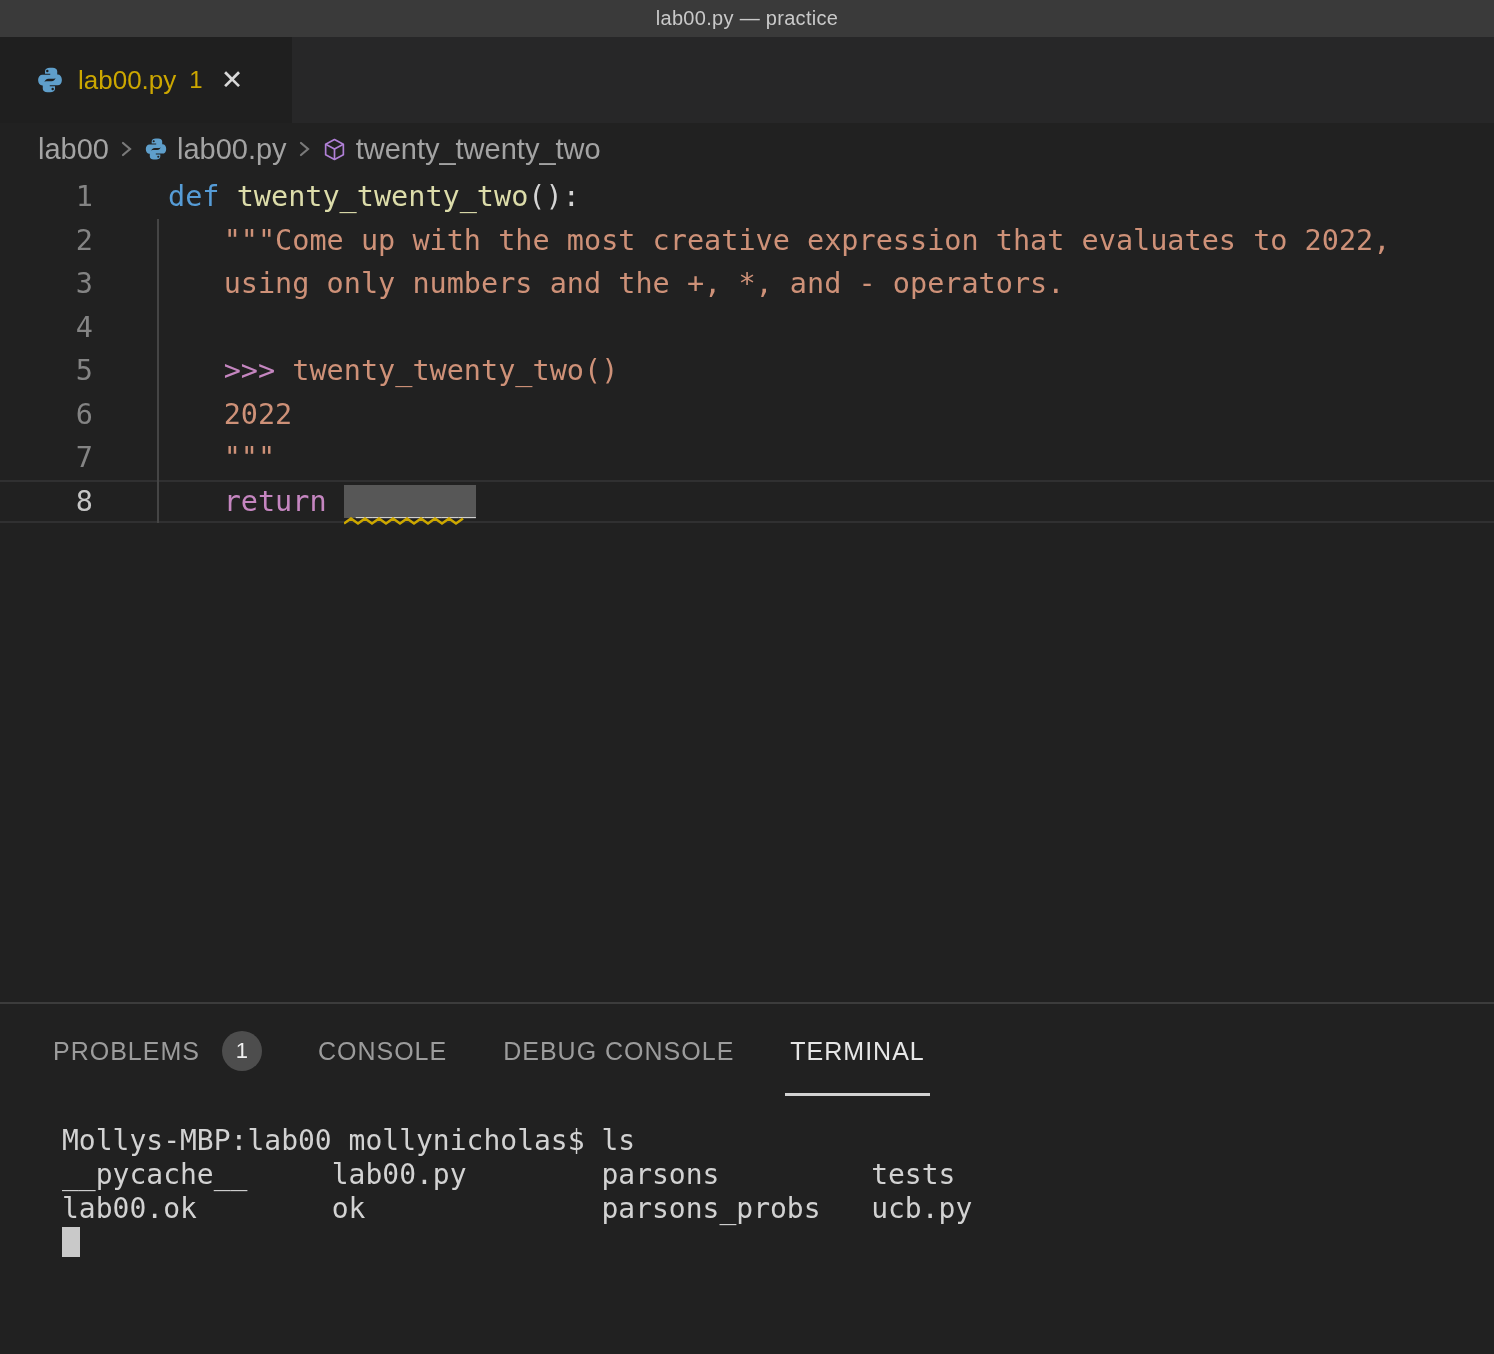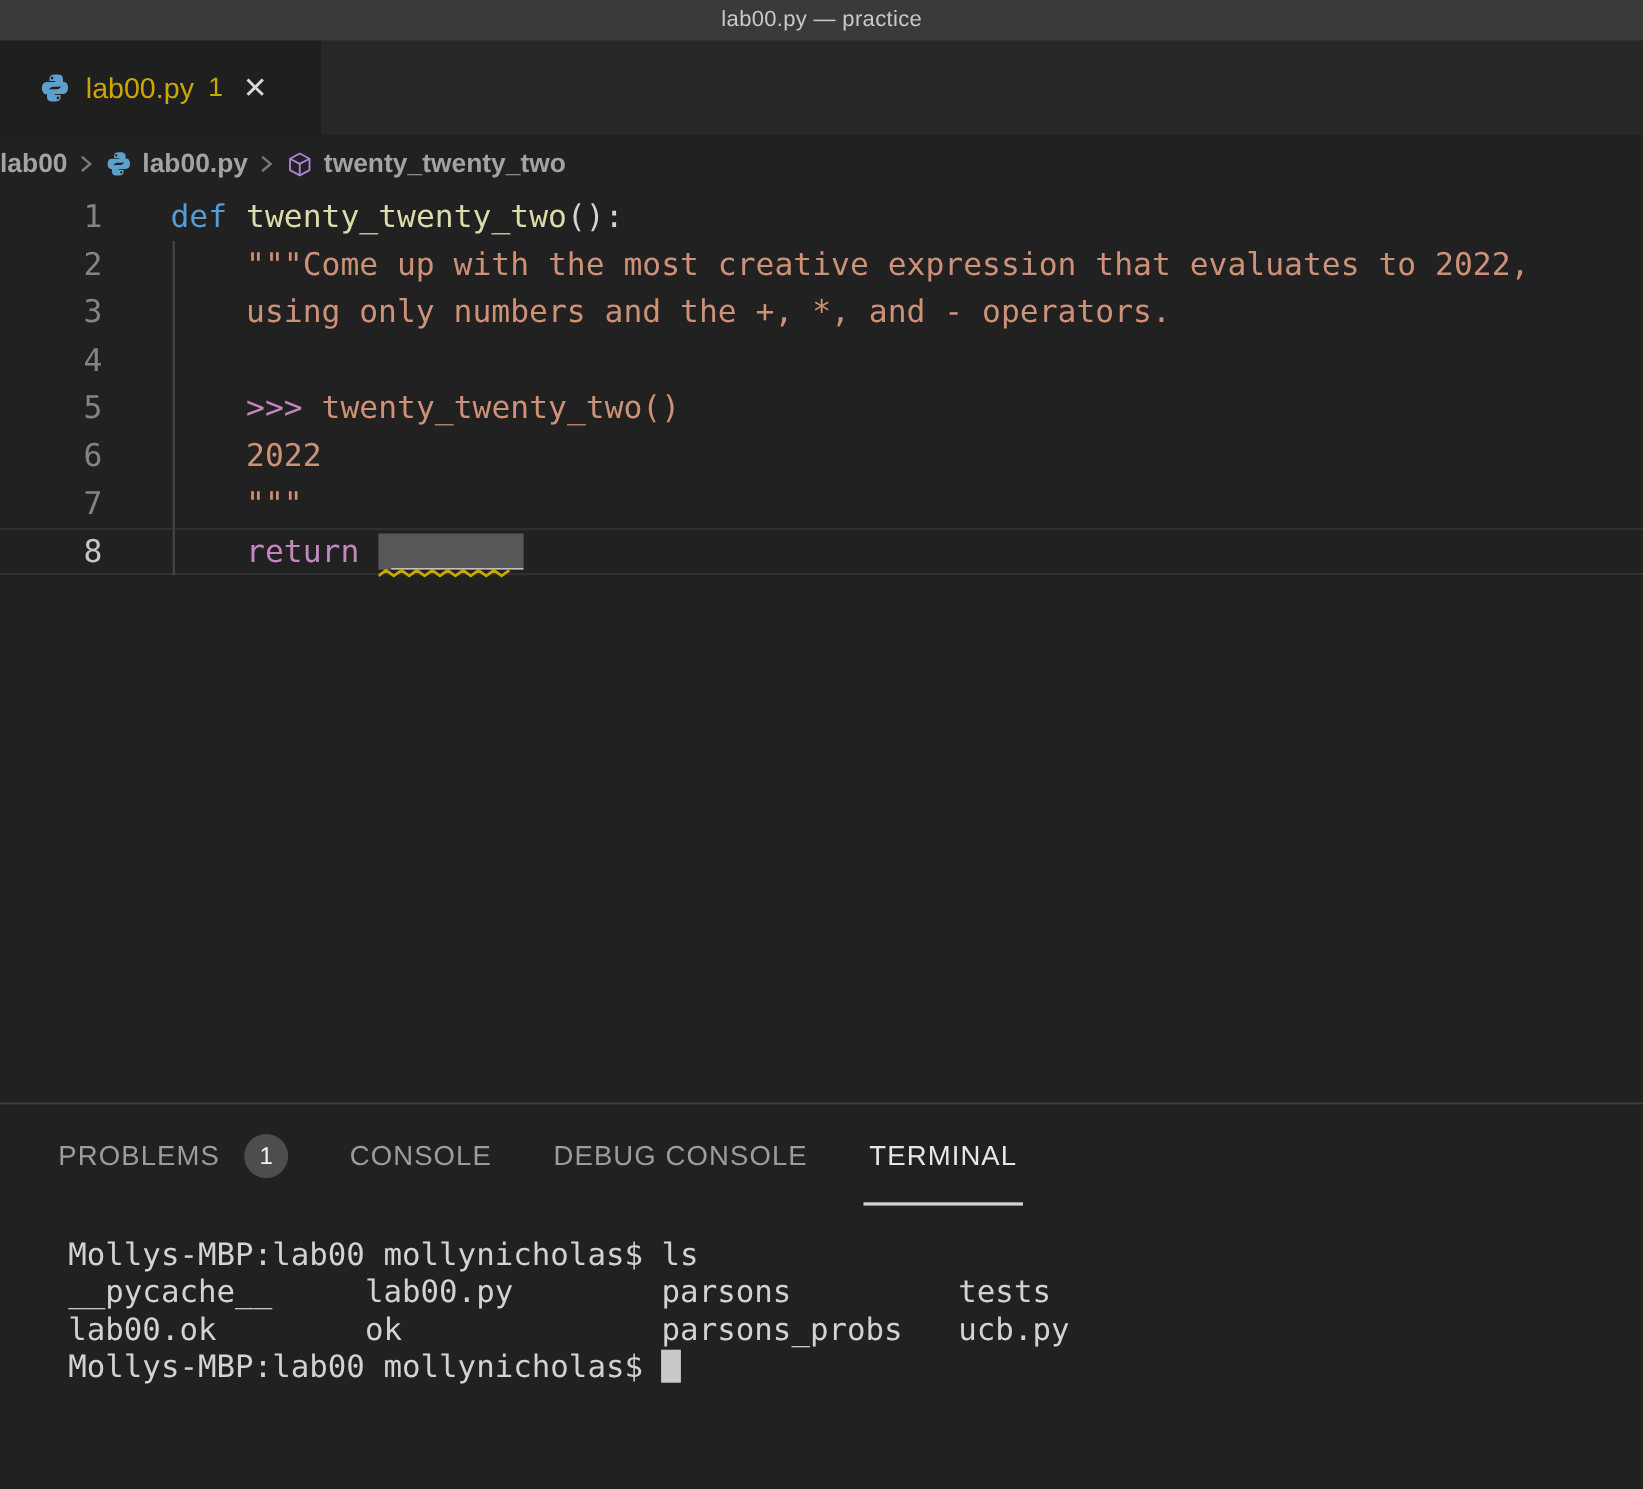--- a/index.html
+++ b/index.html
@@ -20,33 +20,33 @@
   .title-text{font-size:20px;color:var(--titlebar_fg);letter-spacing:.3px;}
 
   .tabbar{height:86px;flex:none;background:var(--tabbar_bg);display:flex;}
   .tab{width:292px;height:100%;background:var(--tab_active_bg);display:flex;align-items:center;padding-left:36px;cursor:pointer;}
   .tab-icon{width:28px;height:28px;flex:none;}
   .tab-icon svg{display:block;}
   .tab-label{margin-left:14px;font-size:26px;color:var(--gold);}
   .tab-badge{margin-left:13px;font-size:24px;color:var(--gold);}
   .tab-close{margin-left:18px;font-size:27px;color:var(--close_fg);cursor:pointer;line-height:1;}
 
-  .breadcrumb{height:52px;flex:none;background:var(--editor_bg);display:flex;align-items:center;font-size:24px;color:var(--breadcrumb_fg);font-weight:bold;}
+  .breadcrumb{height:52px;flex:none;background:var(--editor_bg);display:flex;align-items:center;padding-left:38px;font-size:29px;color:var(--breadcrumb_fg);}
   .crumb{display:flex;align-items:center;gap:9px;cursor:pointer;}
   .crumb-sep{display:flex;align-items:center;margin:0 10px;}
   .crumb-icon{display:flex;align-items:center;}
 
   .editor{position:relative;flex:1;background:var(--editor_bg);font-family:"DejaVu Sans Mono",monospace;font-size:28.5px;cursor:text;}
   .indent-guide{position:absolute;left:157px;top:43.5px;width:2px;height:304.5px;background:var(--guide);}
   .code-line{height:43.5px;display:flex;align-items:center;}
   .code-line.current{box-shadow:inset 0 2px 0 var(--currentline_border), inset 0 -2px 0 var(--currentline_border);}
   .line-num{width:93px;flex:none;text-align:right;color:var(--linenum);}
   .code-line.current .line-num{color:var(--linenum_active);}
   .line-content{margin-left:62px;white-space:pre;}
-  .tok-kw{color:var(--kw_blue);}
+  .tok-kw{color:var(--kw_blue);margin-left:13px;}
   .tok-fn{color:var(--fn_yellow);}
   .tok-pln{color:var(--pln);}
   .tok-str{color:var(--str_salmon);}
   .tok-kw2{color:var(--kw2_purple);}
   .tok-sel{color:var(--pln);background:var(--selection_bg);position:relative;padding-left:12px;}
   .squiggle{position:absolute;left:0;bottom:-8px;line-height:0;}
 
   .panel{height:352px;flex:none;border-top:2px solid var(--panel_border);background:var(--editor_bg);}
   .panel-tabs{height:94px;display:flex;align-items:stretch;gap:56px;padding-left:53px;font-size:25px;letter-spacing:1px;color:var(--paneltab_fg);}
   .panel-tab{position:relative;display:flex;align-items:center;gap:22px;cursor:pointer;}
@@ -169,17 +169,17 @@
           <span>DEBUG CONSOLE</span>
         </div>
         <div class="panel-tab active">
           <span>TERMINAL</span>
         </div>
       </div>
     <div class="terminal">
         <div class="term-line"><span>Mollys-MBP:lab00 mollynicholas$ ls</span></div>
         <div class="term-line"><span>__pycache__     lab00.py        parsons         tests</span></div>
         <div class="term-line"><span>lab00.ok        ok              parsons_probs   ucb.py</span></div>
-        <div class="term-line"><span>Mollys-MBP:lab00 mollynicholas$ </span><span class="term-cursor"></span></div>
+        <div class="term-line"><span class="term-cursor"></span></div>
       </div>
   </div>
 
 </div>
 
 </body></html>

